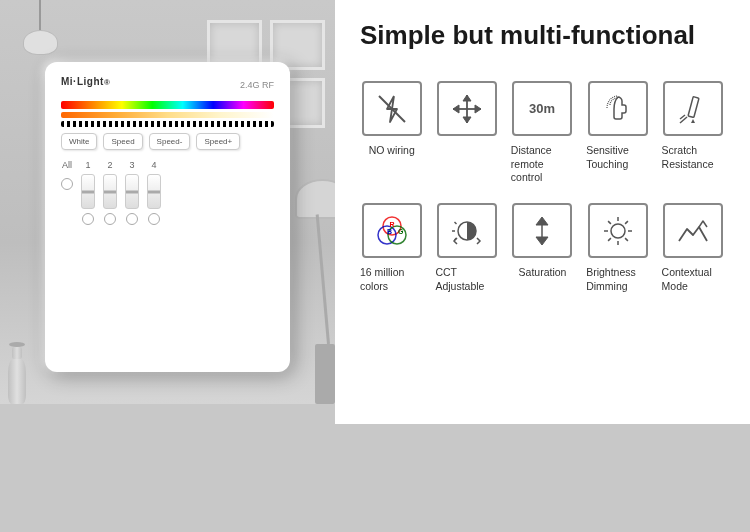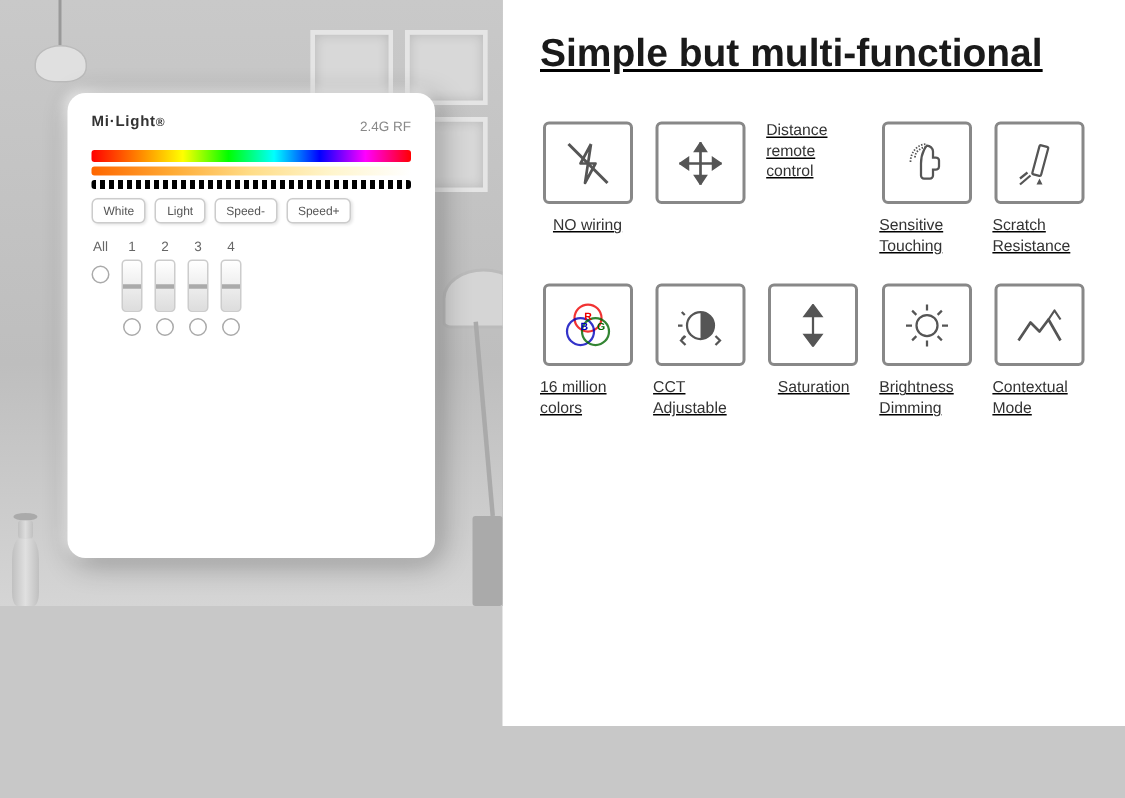--- a/index.html
+++ b/index.html
@@ -239,26 +239,25 @@
       left: 0;
       right: 0;
       height: 3px;
       background: #aaa;
       transform: translateY(-50%);
     }
 
     
     .right-panel {
       width: 415px;
-      height: 484px;
+      height: 424px;
       background: white;
       padding: 20px 25px;
       display: flex;
       flex-direction: column;
-      text-decoration: underline;
     }
 
     .right-panel-title {
       font-size: 26px;
       font-weight: bold;
       color: #1a1a1a;
       margin-bottom: 30px;
       line-height: 1.2;
     }
 
@@ -375,21 +374,21 @@
       </div>
 
       <div class="color-bar-container">
         <div class="color-bar"></div>
         <div class="warm-bar"></div>
         <div class="bw-bar"></div>
       </div>
 
       <div class="mode-buttons">
         <button class="mode-btn">White</button>
-        <button class="mode-btn">Light</button>
+        <button class="mode-btn">Speed</button>
         <button class="mode-btn">Speed-</button>
         <button class="mode-btn">Speed+</button>
       </div>
 
       <div class="zone-controls">
         <div class="all-zone">
           <div class="zone-label">All</div>
           <div class="zone-circle"></div>
         </div>
         <div class="numbered-zones">
@@ -449,20 +448,25 @@
             <line x1="4" y1="18" x2="32" y2="18" stroke="#555" stroke-width="1.8"></line>
             <polyline points="18,4 14,10 22,10 18,4" fill="#555" stroke="#555" stroke-width="1"></polyline>
             <polyline points="18,32 14,26 22,26 18,32" fill="#555" stroke="#555" stroke-width="1"></polyline>
             <polyline points="4,18 10,14 10,22 4,18" fill="#555" stroke="#555" stroke-width="1"></polyline>
             <polyline points="32,18 26,14 26,22 32,18" fill="#555" stroke="#555" stroke-width="1"></polyline>
           </svg>
         </div>
       </div>
 
       <div class="feature-item">
+        <div class="feature-icon-box">
+          <svg class="feature-icon-svg" viewBox="0 0 36 36" fill="none" xmlns="http://www.w3.org/2000/svg">
+            <text x="18" y="22" text-anchor="middle" font-size="13" font-weight="bold" fill="#555">30m</text>
+          </svg>
+        </div>
         <div class="feature-label">Distance remote control</div>
       </div>
 
       <div class="feature-item">
         <div class="feature-icon-box">
           <svg class="feature-icon-svg" viewBox="0 0 36 36" fill="none" xmlns="http://www.w3.org/2000/svg">
 
             <path d="M18 6 C18 6 14 10 14 18 L14 26 C14 27.1 14.9 28 16 28 L20 28 C21.1 28 22 27.1 22 26 L22 22 L24 22 C24 22 26 22 26 20 L26 16 C26 16 26 14 24 14 L22 14 L22 10 C22 8 20 6 18 6Z" stroke="#555" stroke-width="1.5" fill="none"></path>
 
             <path d="M10 14 C10 10 14 7 18 7" stroke="#555" stroke-width="1.2" fill="none" stroke-dasharray="1,1"></path>

